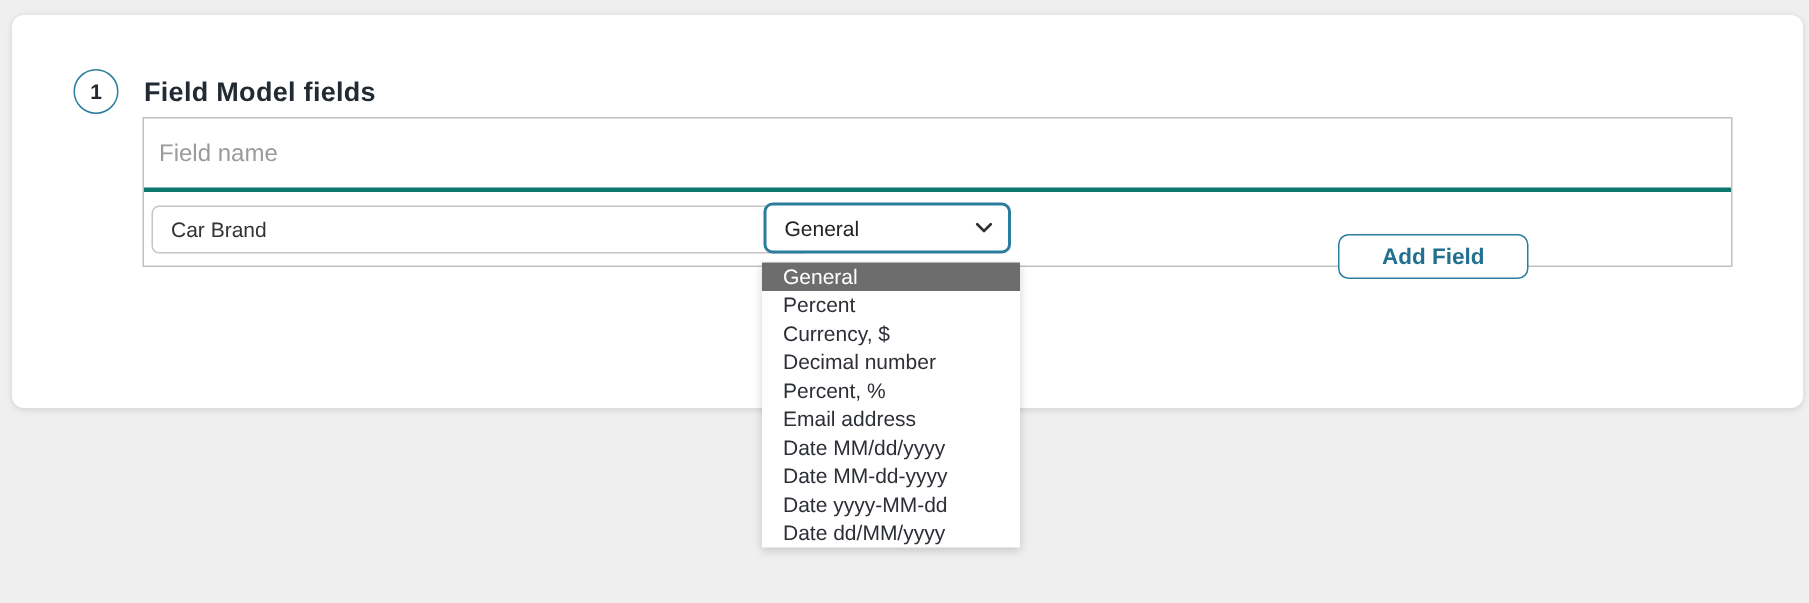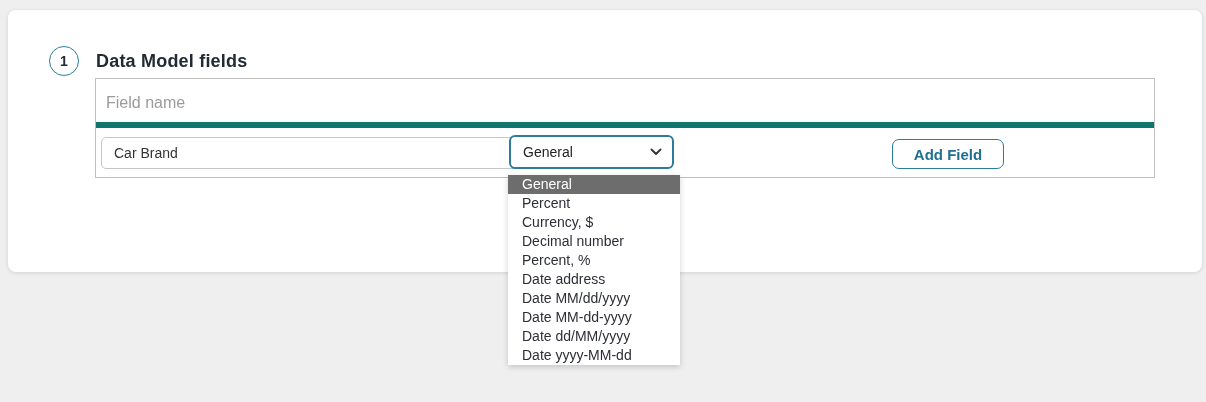--- a/index.html
+++ b/index.html
@@ -43,21 +43,21 @@
   .fields-table {
     position: absolute;
     left: 87px; top: 68px;
     width: 1060px; height: 100px;
     border: 1px solid #c0c0c0;
     background: #ffffff;
   }
   .thead {
     position: relative;
     height: 49px;
-    border-bottom: 6px solid #0f766e;
+    border-bottom: 3px solid #0f766e;
   }
   .th {
     position: absolute;
     top: 15px;
     font-size: 16px;
     color: #9b9b9b;
     font-weight: 400;
   }
   .th-field  { left: 10px; }
   .th-format { left: 412px; margin-top: 46px; }
@@ -87,22 +87,22 @@
     cursor: default;
   }
   .select-value {
     font-size: 14px;
     color: #222222;
     flex: 1 1 auto;
   }
   .chevron { flex: 0 0 auto; display: block; }
   .add-field-btn {
     position: absolute;
-    left: 796px; top: 11px;
-    width: 112px; height: 30px;
+    left: 796px; top: 28px;
+    width: 127px; height: 30px;
     background: #ffffff;
     border: 1.5px solid #2a7d9c;
     border-radius: 7px;
     color: #21708f;
     font-size: 15px;
     font-weight: 700;
     font-family: "Liberation Sans", sans-serif;
     cursor: pointer;
   }
   .dropdown {
@@ -130,21 +130,21 @@
 </style>
 </head>
 <body>
 
 <div class="card">
 
   <div class="step-header">
     <div class="step-circle">
       <span>1</span>
     </div>
-    <div class="section-title">Data Model fields</div>
+    <div class="section-title">Field Model fields</div>
   </div>
 
   <div class="fields-table">
     <div class="thead">
       <div class="th th-field">Field name</div>
       <div class="th th-format">Format</div>
     </div>
     <div class="tbody-row">
       <input class="field-input" type="text" value="Car Brand" style="">
       <div class="select">
@@ -160,18 +160,18 @@
   </div>
 
 </div>
 
 <div class="dropdown">
   <div class="option selected">General</div>
   <div class="option">Percent</div>
   <div class="option">Currency, $</div>
   <div class="option">Decimal number</div>
   <div class="option">Percent, %</div>
-  <div class="option">Date address</div>
+  <div class="option">Email address</div>
   <div class="option">Date MM/dd/yyyy</div>
   <div class="option">Date MM-dd-yyyy</div>
+  <div class="option">Date yyyy-MM-dd</div>
   <div class="option">Date dd/MM/yyyy</div>
-  <div class="option">Date yyyy-MM-dd</div>
 </div>
 
 </body></html>

